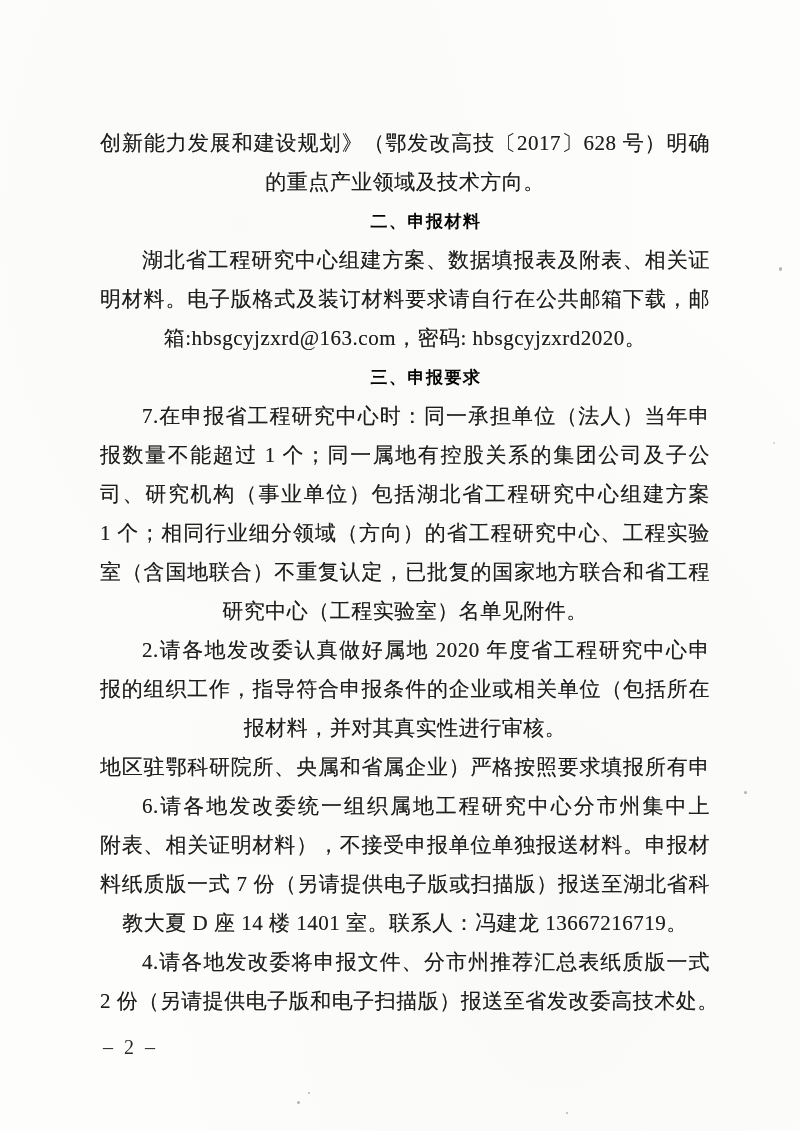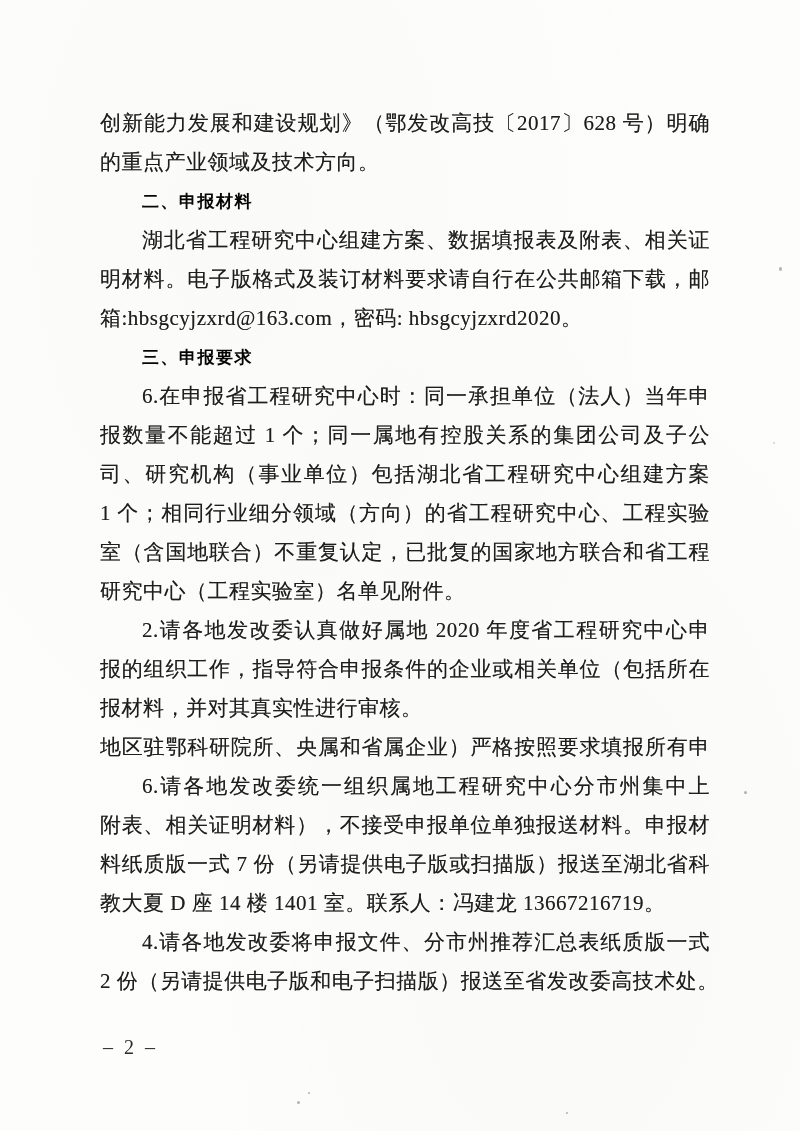--- a/index.html
+++ b/index.html
@@ -21,31 +21,32 @@
     width: 800px;
     height: 1131px;
     background:
       radial-gradient(ellipse at 30% 20%, rgba(0,0,0,0.012), rgba(0,0,0,0) 60%),
       radial-gradient(ellipse at 70% 80%, rgba(0,0,0,0.015), rgba(0,0,0,0) 55%),
       #fdfdfb;
   }
   .text-block {
     position: absolute;
     left: 100px;
-    top: 104px;
+    top: 124px;
     width: 610px;
   }
   .ln {
     height: 39px;
     line-height: 39px;
     font-size: 21px;
     white-space: nowrap;
     letter-spacing: 0.5px;
     color: #1e1e1e;
     text-shadow: 0 0 0.6px rgba(30,30,30,0.55);
+    text-align: center;
   }
   .ln.stretch {
     white-space: normal;
     text-align: justify;
     text-align-last: justify;
   }
   .ln.indent {
     padding-left: 42px;
   }
   .ln.heading {
@@ -84,21 +85,21 @@
 <div class="page">
 
   <div class="text-block">
     <div class="ln stretch">创新能力发展和建设规划》（鄂发改高技〔2017〕628 号）明确</div>
     <div class="ln">的重点产业领域及技术方向。</div>
     <div class="ln heading indent">二、申报材料</div>
     <div class="ln indent stretch">湖北省工程研究中心组建方案、数据填报表及附表、相关证</div>
     <div class="ln stretch">明材料。电子版格式及装订材料要求请自行在公共邮箱下载，邮</div>
     <div class="ln">箱:hbsgcyjzxrd@163.com，密码: hbsgcyjzxrd2020。</div>
     <div class="ln heading indent">三、申报要求</div>
-    <div class="ln indent stretch">6.在申报省工程研究中心时：同一承担单位（法人）当年申</div>
+    <div class="ln indent stretch">7.在申报省工程研究中心时：同一承担单位（法人）当年申</div>
     <div class="ln stretch">报数量不能超过 1 个；同一属地有控股关系的集团公司及子公</div>
     <div class="ln stretch">司、研究机构（事业单位）包括湖北省工程研究中心组建方案</div>
     <div class="ln stretch">1 个；相同行业细分领域（方向）的省工程研究中心、工程实验</div>
     <div class="ln stretch">室（含国地联合）不重复认定，已批复的国家地方联合和省工程</div>
     <div class="ln">研究中心（工程实验室）名单见附件。</div>
     <div class="ln indent stretch">2.请各地发改委认真做好属地 2020 年度省工程研究中心申</div>
     <div class="ln stretch">报的组织工作，指导符合申报条件的企业或相关单位（包括所在</div>
     <div class="ln">报材料，并对其真实性进行审核。</div>
     <div class="ln stretch">地区驻鄂科研院所、央属和省属企业）严格按照要求填报所有申</div>
     <div class="ln indent stretch">6.请各地发改委统一组织属地工程研究中心分市州集中上</div>

